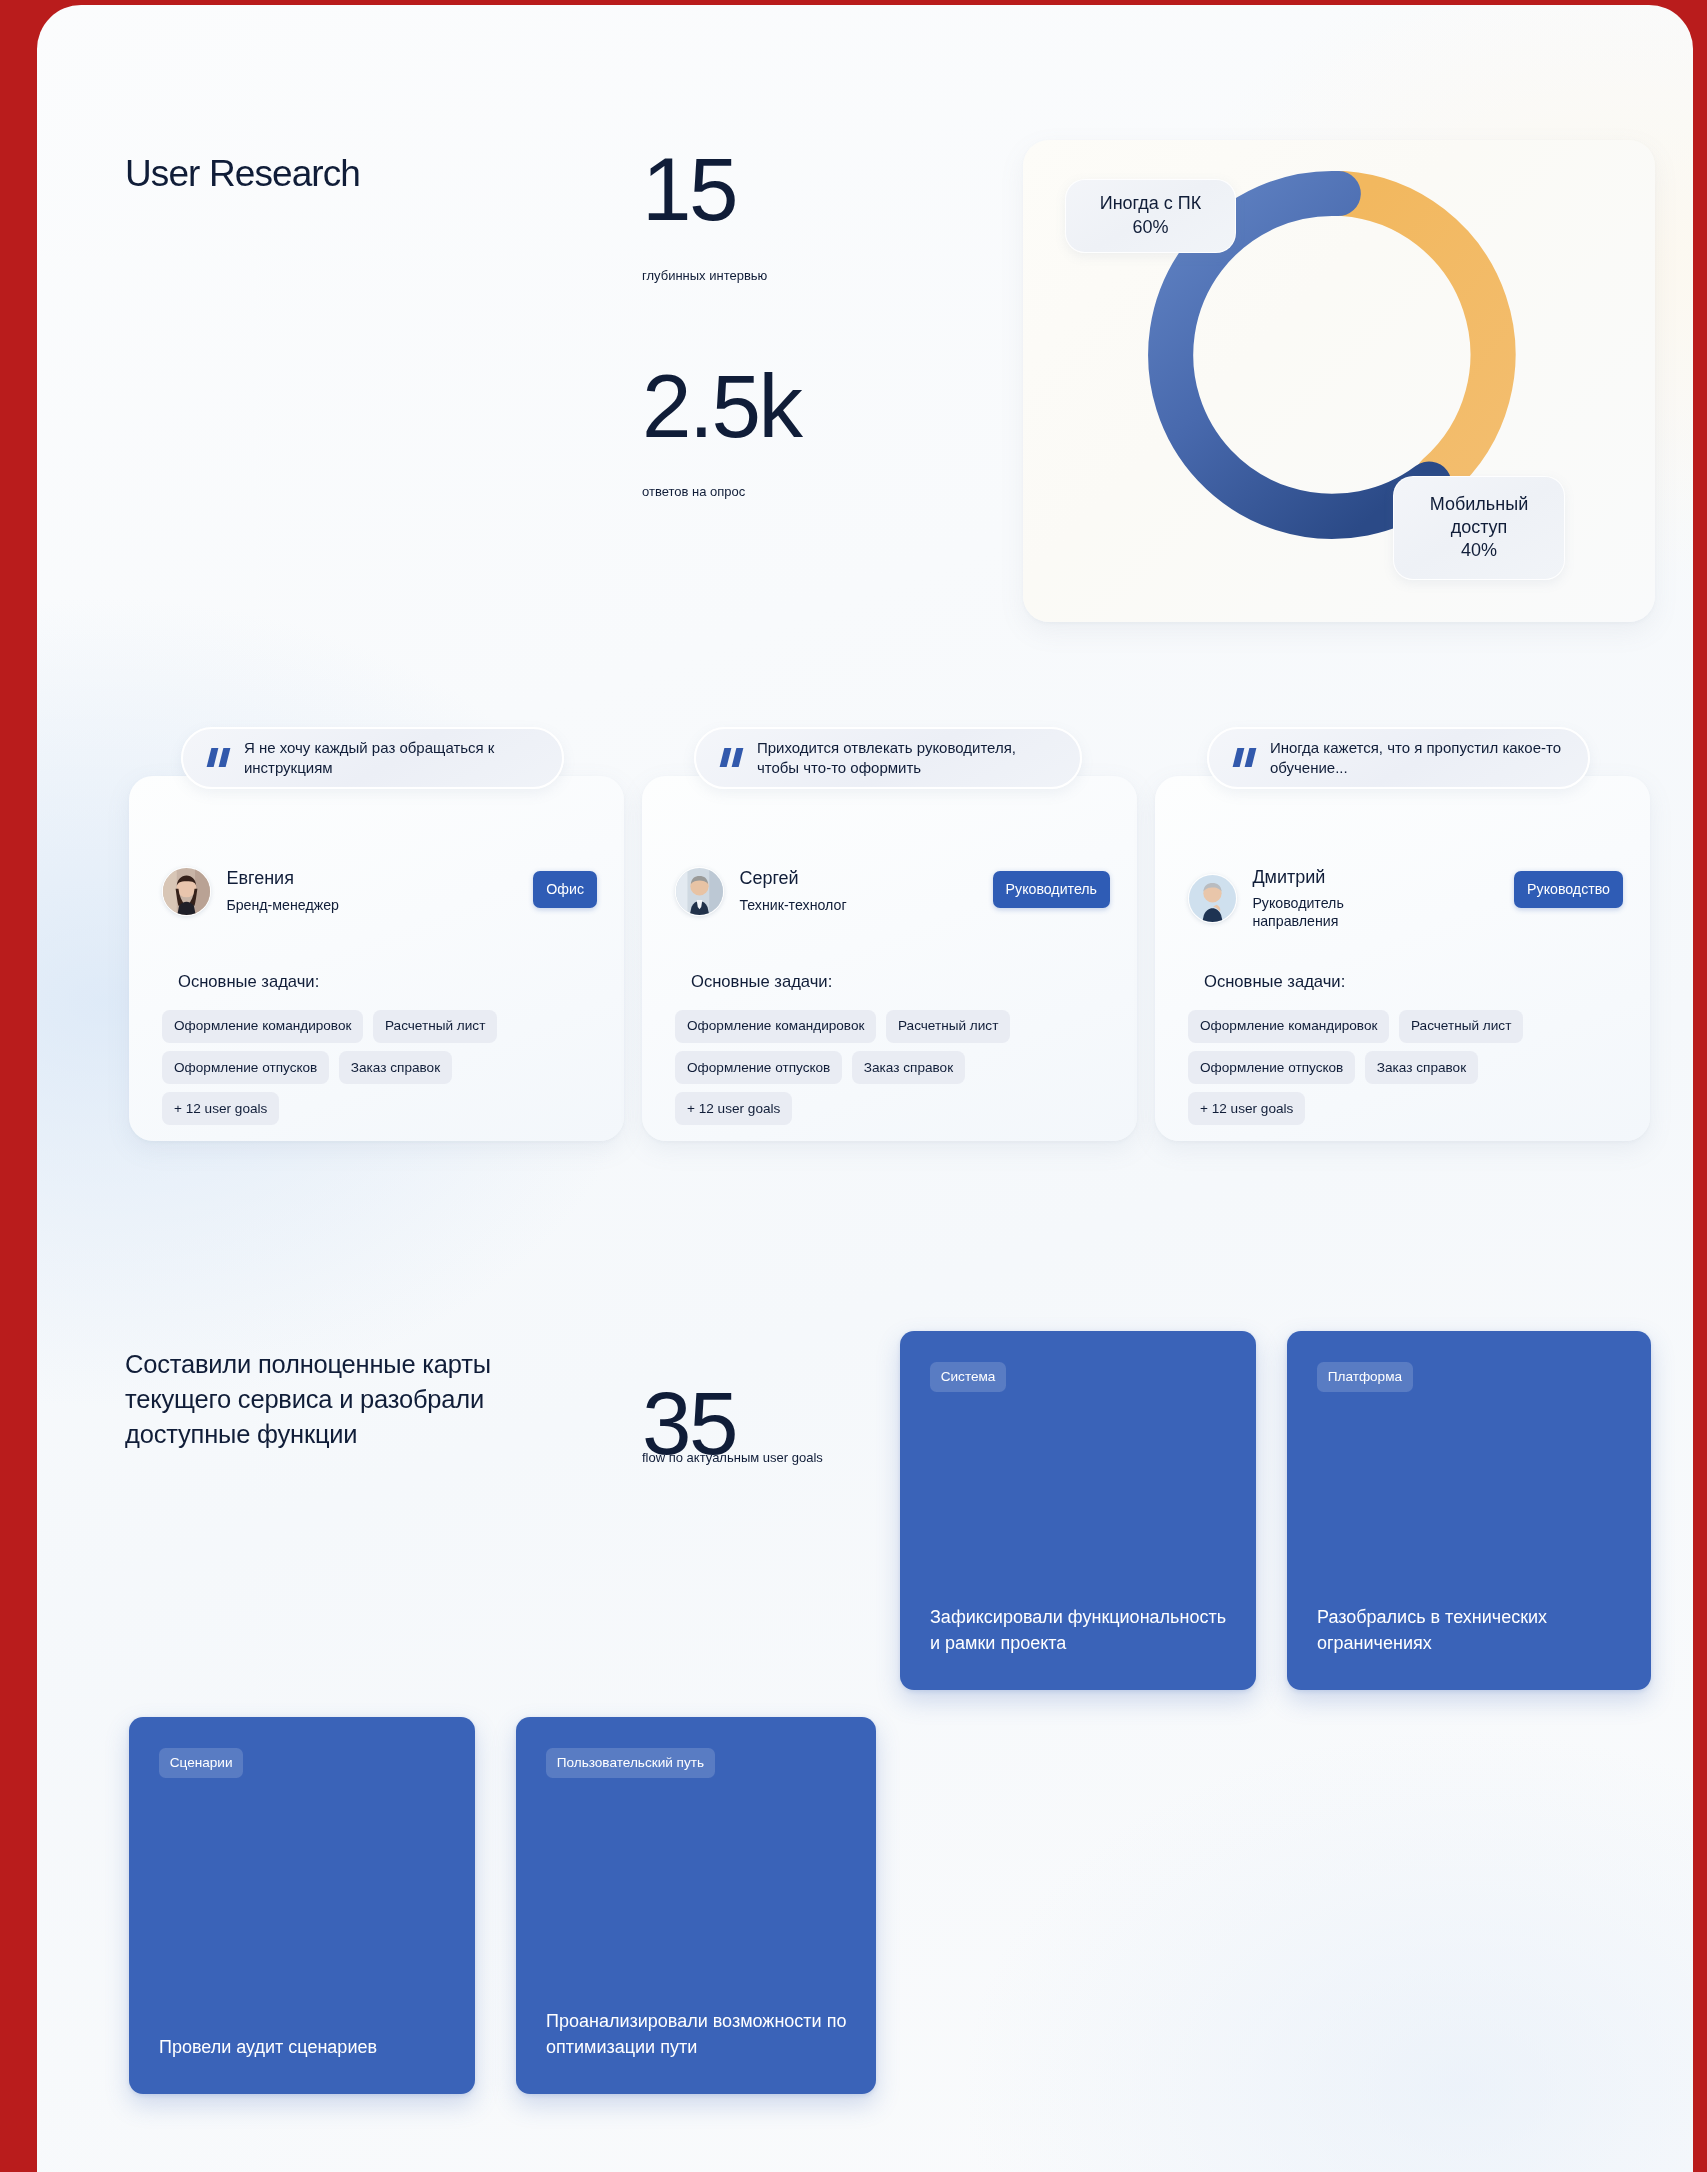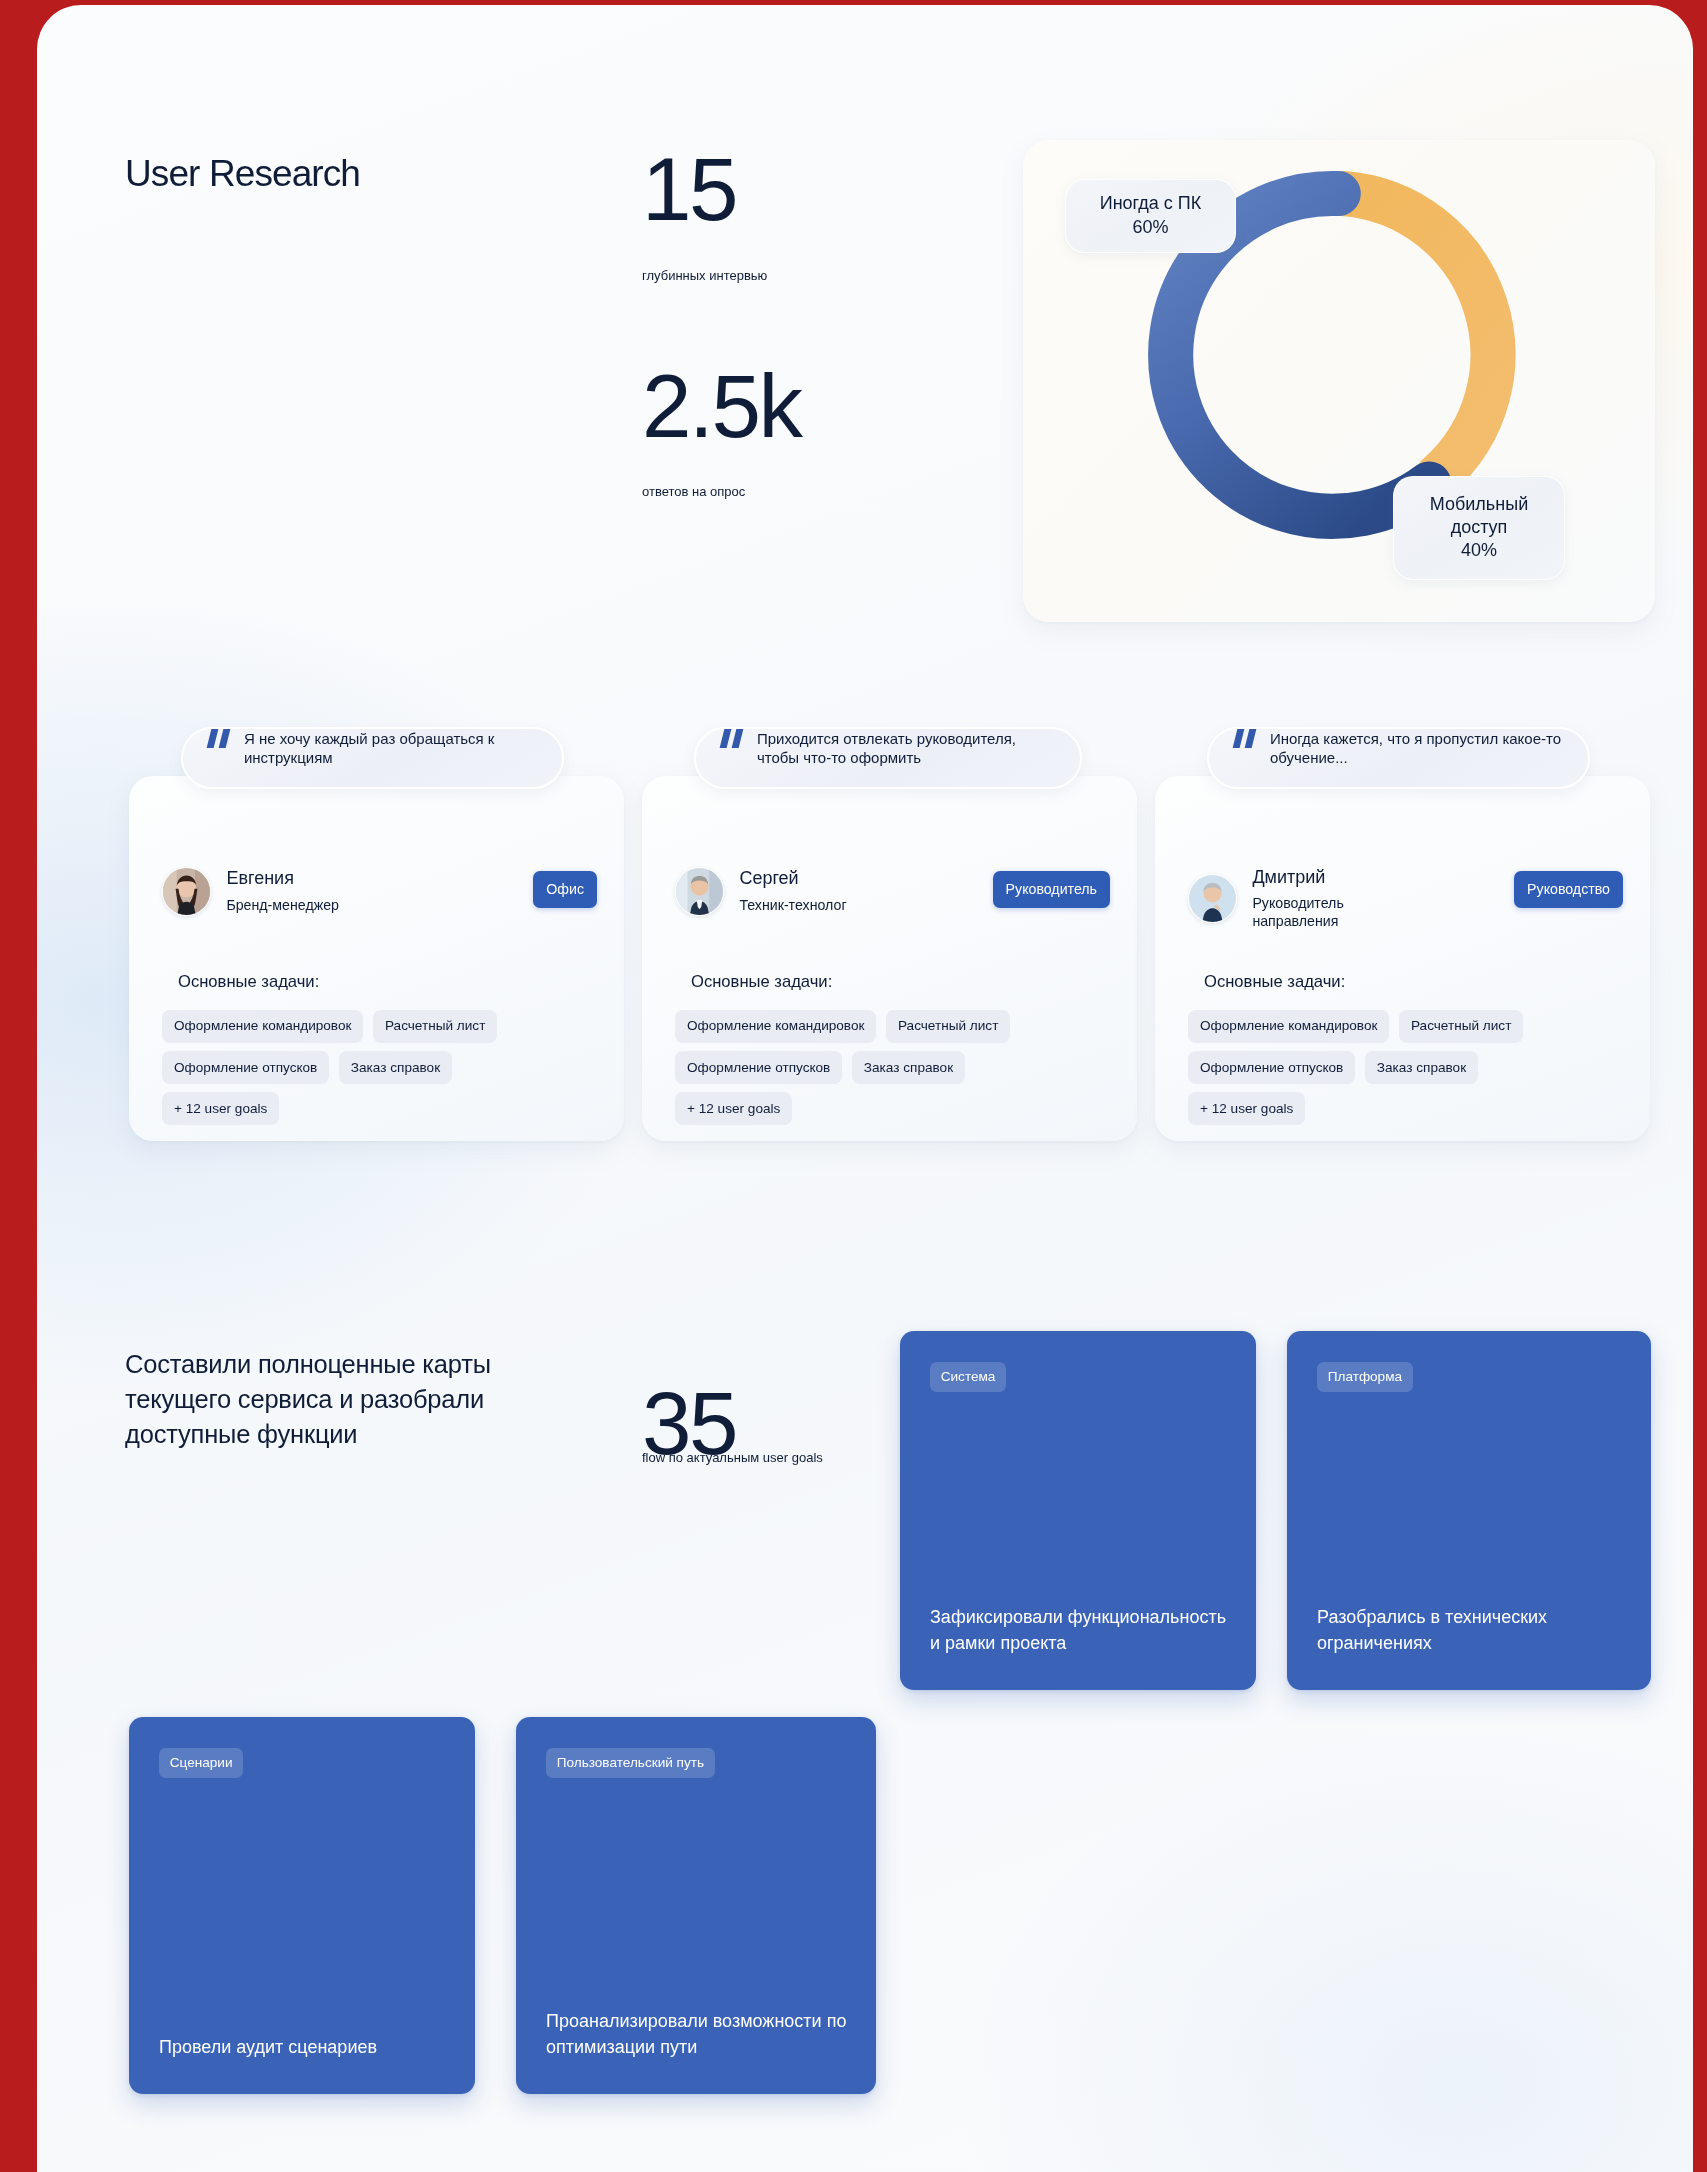--- a/index.html
+++ b/index.html
@@ -99,21 +99,21 @@
   #persona-1 { left: 605px; top: 771px; }
   #persona-2 { left: 1118px; top: 771px; }
 
   .quote-bubble {
     position: absolute;
     height: 62px;
     border-radius: 31px;
     background: linear-gradient(150deg, #f4f6fa 0%, #eceff6 55%, #f0f3f8 100%);
     border: 2.4px solid #ffffff;
     box-shadow: 0 4.7px 13px rgba(120,135,165,0.10);
-    display: flex; align-items: flex-start;
+    display: flex; align-items: center;
     padding-left: 26px; padding-right: 21.3px;
   }
   #quote-0 { left: 144px;  top: 722px; width: 383px; }
   #quote-1 { left: 657px; top: 722px; width: 388px; }
   #quote-2 { left: 1170px; top: 722px; width: 383px; }
 
   .quote-mark {
     flex: 0 0 auto; margin-right: 16.6px; display: flex; gap: 5.3px;
   }
   .quote-mark i {

